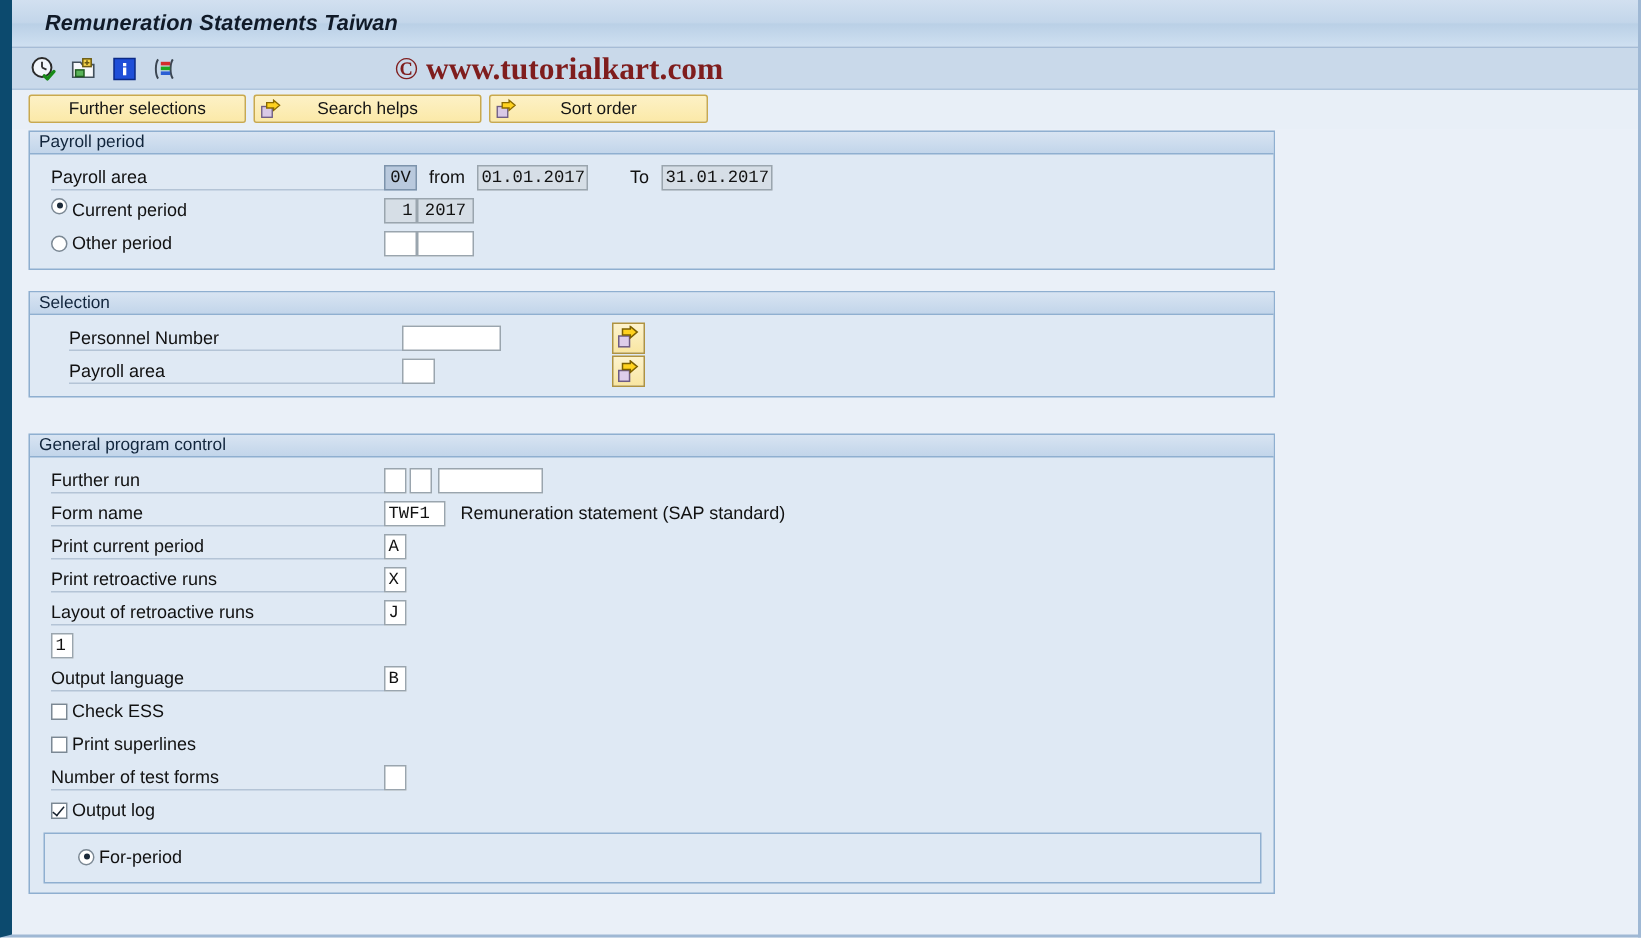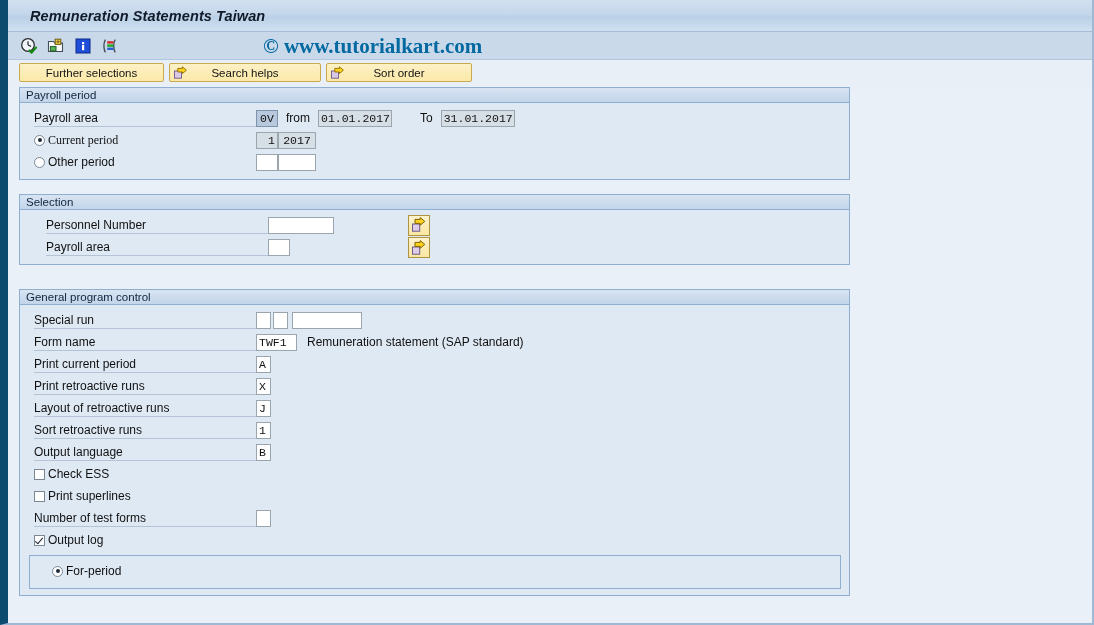--- a/index.html
+++ b/index.html
@@ -67,21 +67,21 @@
     justify-content: center;
   }
   .watermark {
     position: absolute;
     left: 255px;
     top: 50%;
     transform: translateY(-50%);
     font-family: "Liberation Serif", serif;
     font-size: 21px;
     font-weight: bold;
-    color: #0369a1;
+    color: #7f1d1d;
     white-space: nowrap;
     pointer-events: none;
   }
 
   
   .btnrow {
     display: flex;
     align-items: center;
     padding: 3px 0 4px 11px;
     background: #e8eff7;
@@ -345,21 +345,21 @@
       <div class="row">
         <span class="lbl w-pay">Payroll area</span>
         <span class="fld hl w-2ch center">0V</span>
         <span class="between-lbl">from</span>
         <span class="fld ro w-date center">01.01.2017</span>
         <span class="between-lbl" style="margin-left:28px;">To</span>
         <span class="fld ro w-date center">31.01.2017</span>
       </div>
 
       <div class="row">
-        <span class="lbl plain w-pay" style="display:flex;align-items:center;font-family:Liberation Serif, serif;">
+        <span class="lbl plain w-pay" style="display:flex;align-items:flex-start;">
           <span class="radio on"></span>
           <span class="opt-lbl">Current period</span>
         </span>
         <span class="fld ro w-2ch right">1</span>
         <span class="fld ro w-4ch center">2017</span>
       </div>
 
       <div class="row">
         <span class="lbl plain w-pay" style="display:flex;align-items:center;">
           <span class="radio"></span>
@@ -403,21 +403,21 @@
     </div>
   </div>
 
   <div style="height:23px;"></div>
 
   <div class="panel">
     <div class="panel-head">General program control</div>
     <div class="panel-body">
 
       <div class="row">
-        <span class="lbl w-gpc">Special run</span>
+        <span class="lbl w-gpc">Further run</span>
         <span class="fld w-1ch"></span>
         <span class="fld w-1ch" style="margin-left:2px;"></span>
         <span class="fld w-spec" style="margin-left:4px;"></span>
       </div>
 
       <div class="row">
         <span class="lbl w-gpc">Form name</span>
         <span class="fld w-form">TWF1</span>
         <span class="inline-txt">Remuneration statement (SAP standard)</span>
       </div>
@@ -431,21 +431,20 @@
         <span class="lbl w-gpc">Print retroactive runs</span>
         <span class="fld w-1ch">X</span>
       </div>
 
       <div class="row">
         <span class="lbl w-gpc">Layout of retroactive runs</span>
         <span class="fld w-1ch">J</span>
       </div>
 
       <div class="row">
-        <span class="lbl w-gpc">Sort retroactive runs</span>
         <span class="fld w-1ch">1</span>
       </div>
 
       <div class="row">
         <span class="lbl w-gpc">Output language</span>
         <span class="fld w-1ch">B</span>
       </div>
 
       <div class="row">
         <span class="cbx"></span>

